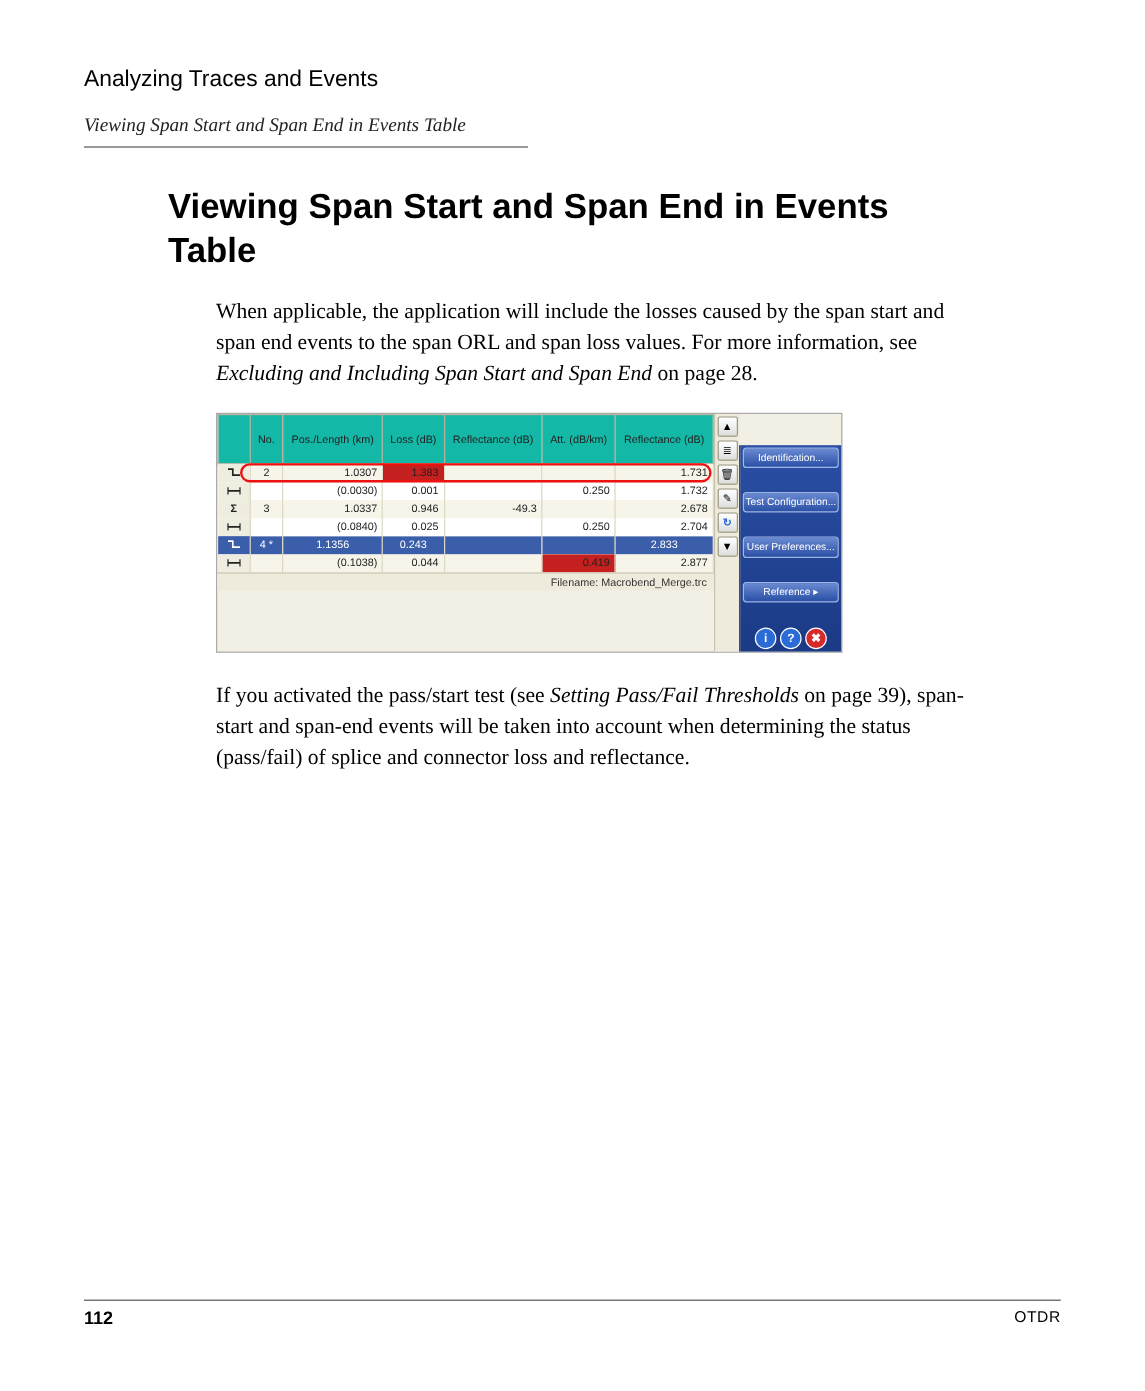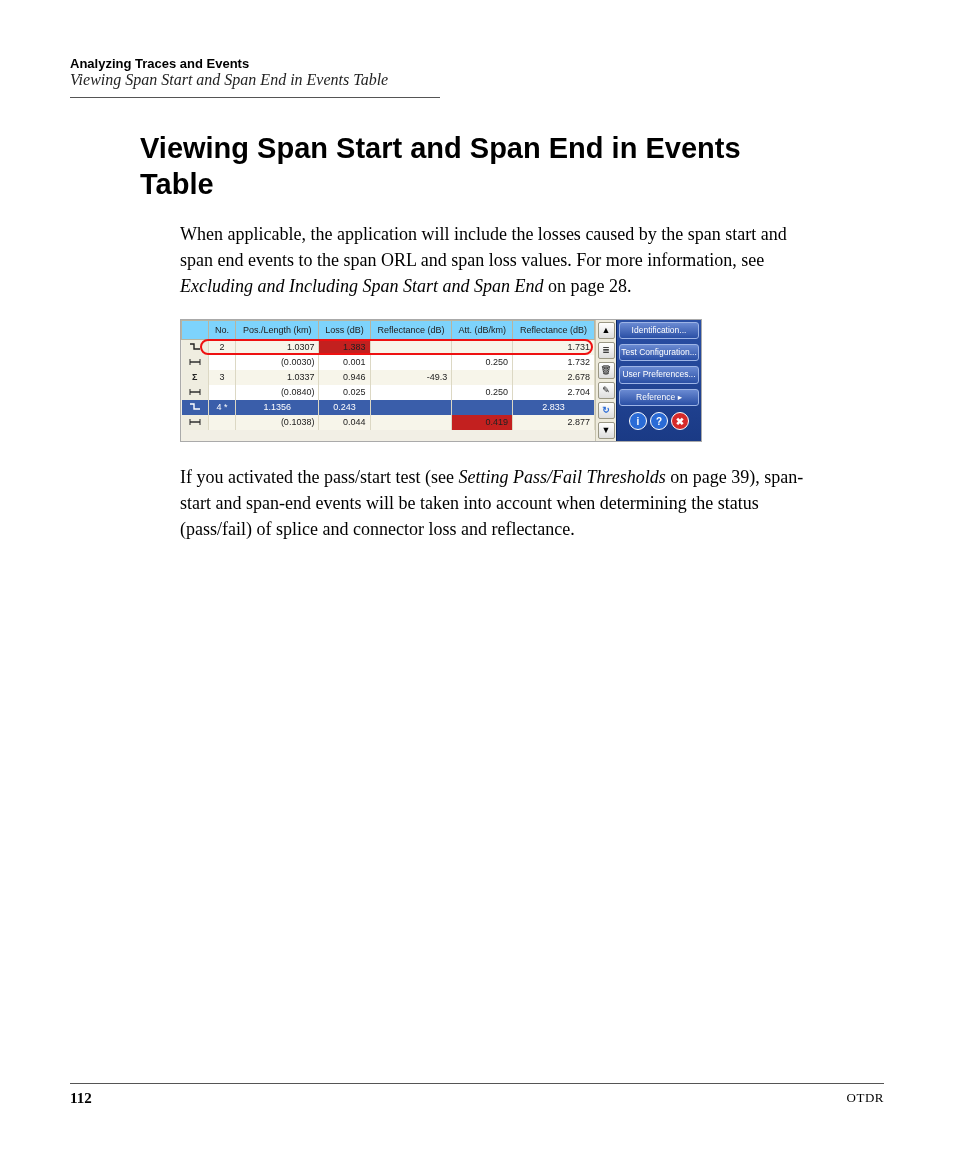--- a/index.html
+++ b/index.html
@@ -10,23 +10,23 @@
     width: 954px;
     height: 1159px;
     position: relative;
     color: #000;
   }
   .page {
     padding: 56px 70px 0 70px;
   }
   .running-head {
     font-family: 'Segoe UI', Frutiger, 'Frutiger Linotype', Arial, sans-serif;
-    font-weight: 700;
-    font-size: 13px;
-    margin-bottom: 0;
+    font-weight: 400;
+    font-size: 19px;
+    margin-bottom: 18px;
   }
   .running-sub {
     font-family: Georgia, serif;
     font-style: italic;
     font-size: 16px;
     color: #222;
   }
   .head-rule {
     border: none;
     border-top: 1.5px solid #555;
@@ -63,24 +63,24 @@
     display: flex;
     flex-direction: row;
   }
   .tbl-wrap { flex: 1; }
   table.events {
     border-collapse: collapse;
     width: 100%;
     font-size: 9px;
   }
   table.events th {
-    background: #7dd3fc;
+    background: #14b8a6;
     border: 1px solid #b8b49f;
     font-weight: normal;
-    padding: 4px 4px;
+    padding: 15px 4px;
     text-align: center;
     color: #222;
   }
   table.events td {
     border-right: 1px solid #dcd8c4;
     padding: 1px 4px;
     text-align: right;
     color: #222;
     height: 13px;
   }
@@ -136,21 +136,22 @@
     font-size: 9px;
   }
   
   .bluepanel {
     width: 80px;
     background: linear-gradient(#2a4fa5,#1a3a85);
     border-left: 1px solid #0a2560;
     display: flex;
     flex-direction: column;
     padding: 2px;
-    gap: 5px;
+    gap: 20px;
+    margin-top: 26px;
   }
   .bluebtn {
     background: linear-gradient(#6a8ad2,#2a4fa5);
     border: 1px solid #9db4e6;
     border-radius: 3px;
     color: #fff;
     font-size: 8.5px;
     text-align: center;
     padding: 3px 0;
     line-height: 1.1;
@@ -168,21 +169,21 @@
   .cb2 { background:#2a6bd6; color:#fff; }
   .cb3 { background:#d62a2a; color:#fff; }
   
   .footer {
     position: absolute;
     left: 70px; right: 70px; bottom: 52px;
   }
   .foot-rule { border:none; border-top:1.5px solid #555; margin:0 0 6px 0; }
   .foot-row {
     display:flex; justify-content:space-between;
-    font-family: Liberation Serif, serif;
+    font-family: Liberation Sans, sans-serif;
     gap: 18px;
   }
   .foot-pg { font-weight:700; font-size:15px; }
   .foot-label { font-size:13px; letter-spacing:0.5px; }
 </style>
 </head>
 <body>
 
 <div class="page">
   <div class="running-head">Analyzing Traces and Events</div>
@@ -286,20 +287,21 @@
                 </td>
               <td class="no-col"></td>
               <td>(0.1038)</td>
               <td>0.044</td>
               <td></td>
               <td class="cell-fail">0.419</td>
               <td>2.877</td>
             </tr>
           </tbody>
         </table>
+        <div class="filename-bar">Filename: Macrobend_Merge.trc</div>
       </div>
 
       <div class="toolcol">
         <div class="toolbtn">▲</div>
         <div class="toolbtn">≣</div>
         <div class="toolbtn">🗑</div>
         <div class="toolbtn">✎</div>
         <div class="toolbtn" style="color:#2a6bd6;font-weight:bold;">↻</div>
         <div class="toolbtn">▼</div>
       </div>

